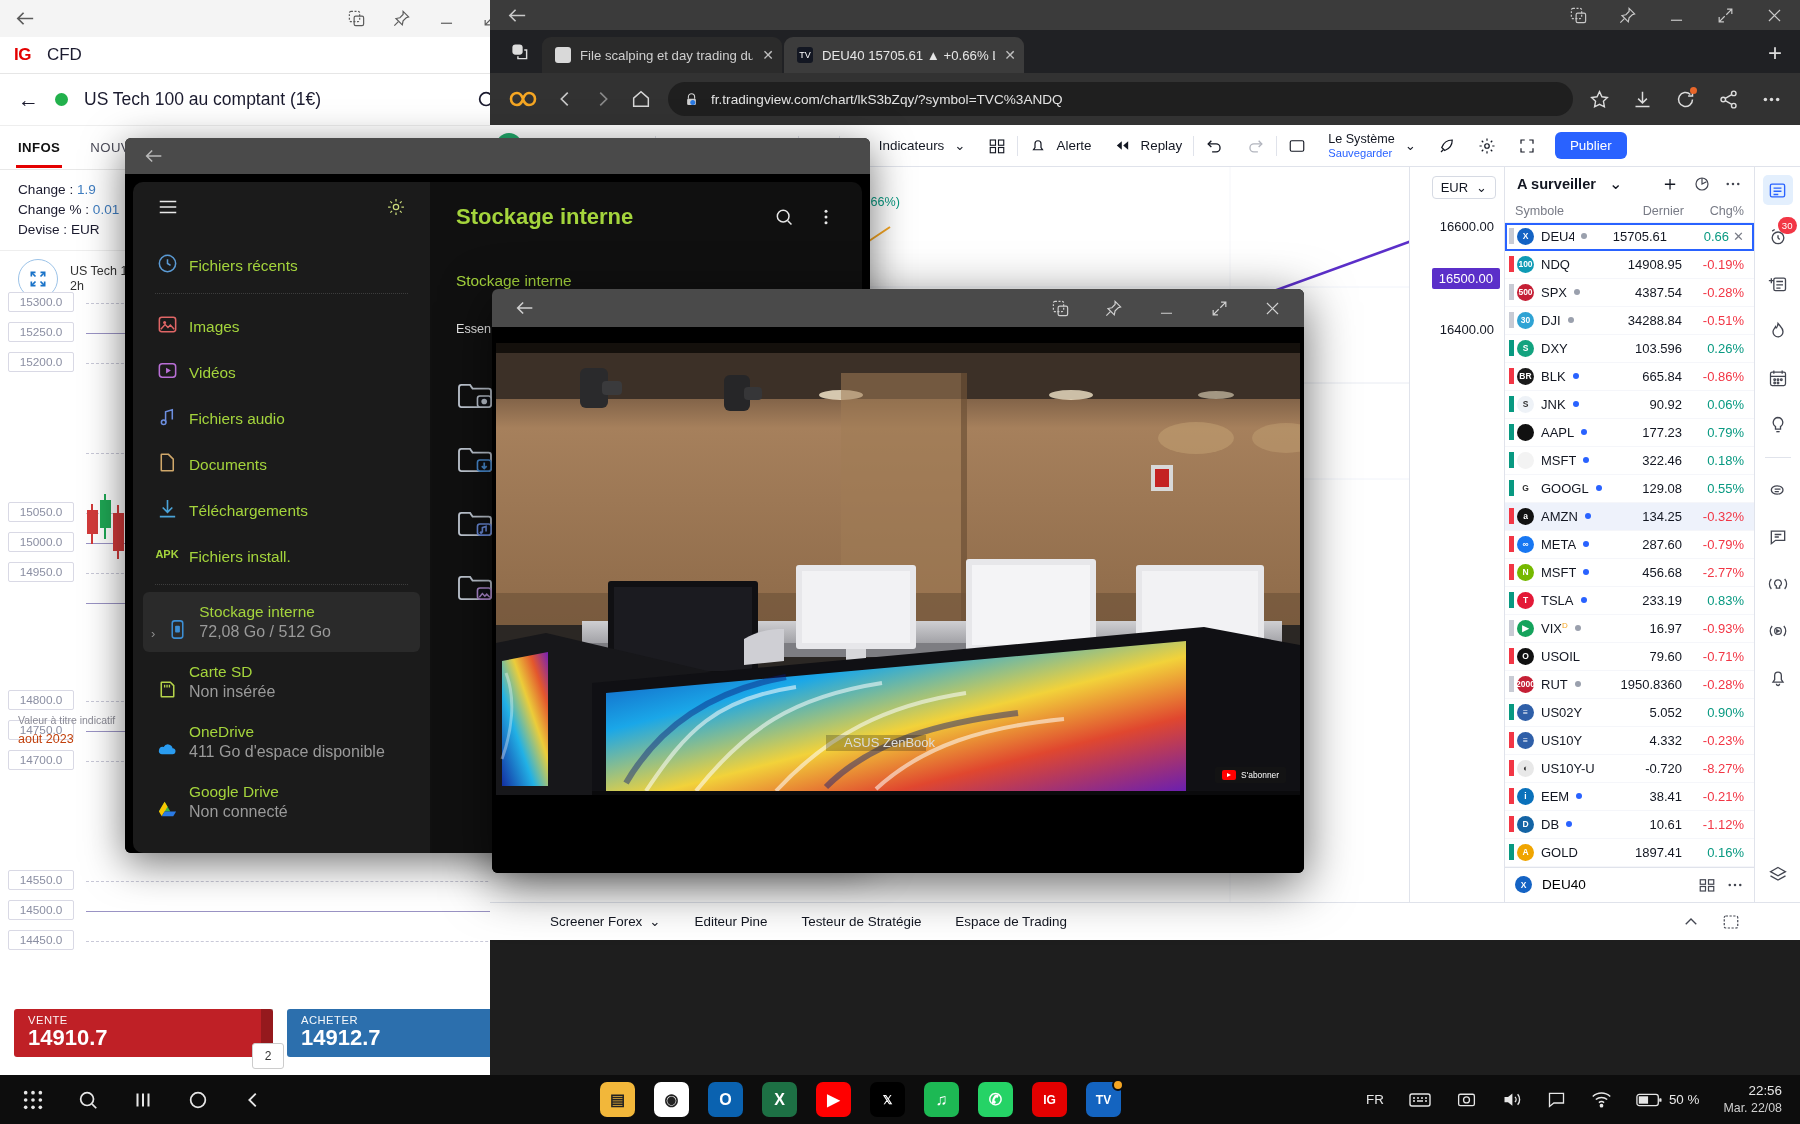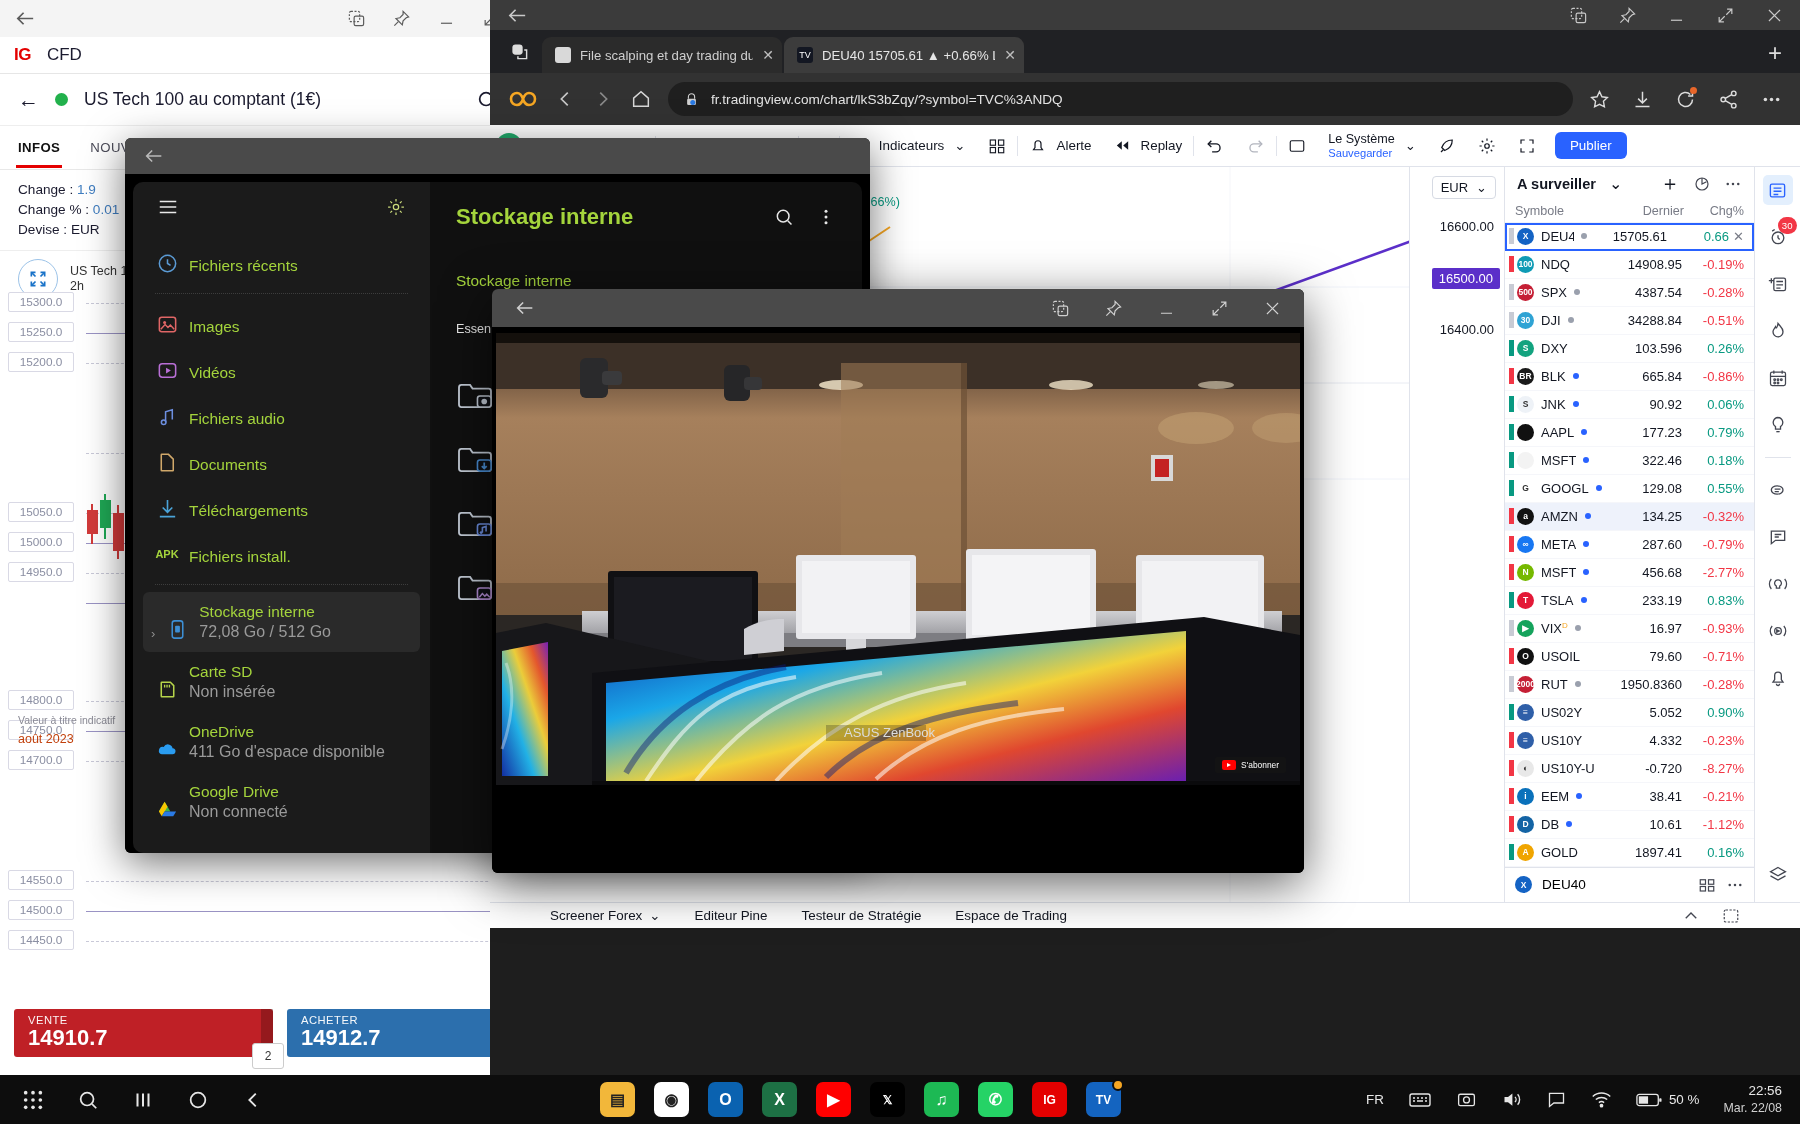--- a/index.html
+++ b/index.html
@@ -112,21 +112,21 @@
   .wl-foot{ margin-top:auto; height:44px; display:flex; align-items:center; gap:10px; padding:0 10px; border-top:1px solid #e0e3eb; font-size:13.6px;}
 
   
   .tv-rail{ width:46px; background:#fff; border-left:1px solid #e0e3eb; display:flex; flex-direction:column; align-items:center; padding-top:8px; gap:17px; position:relative;}
   .rail-ic{ width:30px;height:30px; display:flex; align-items:center; justify-content:center; color:#434651; position:relative;}
   .rail-ic.act{ background:#e3effd; border-radius:5px; color:#2962ff;}
   .rail-badge{ position:absolute; top:-5px; right:-4px; min-width:17px; height:17px; background:#f23645; color:#fff; border-radius:9px; font-size:9.6px; display:flex;align-items:center;justify-content:center; padding:0 4px;}
   .rail-sep{ width:26px;height:1px;background:#e0e3eb;}
 
   
-  .tv-bottom{ height:26px; background:#fff; border-top:1px solid #e0e3eb; display:flex; align-items:center; gap:34px; padding:0 60px; font-size:13.4px; color:#131722;}
+  .tv-bottom{ height:38px; background:#fff; border-top:1px solid #e0e3eb; display:flex; align-items:center; gap:34px; padding:0 60px; font-size:13.4px; color:#131722;}
 
   
   .fm-win{ position:absolute; left:125px; top:138px; width:745px; height:715px; border-radius:6px; overflow:hidden;
     box-shadow:0 10px 40px rgba(0,0,0,.55); background:#111;}
   .fm-title{ height:36px; background:#4a4a4a; display:flex; align-items:center; padding:0 18px; color:#cfcfcf;}
   .fm-body{ position:absolute; top:36px; left:0; right:0; bottom:0; background:#000; display:flex;}
   .fm-sidebar{ width:297px; background:#1b1b1b; border-radius:10px 0 0 10px; padding:14px 0 0; margin:8px 0 0 8px;}
   .fm-sb-top{ display:flex; align-items:center; justify-content:space-between; padding:0 24px 22px;}
   .fm-item{ display:flex; align-items:flex-end; gap:10px; padding:11px 22px; color:#9ccc3a; position:relative;}
   .fm-item .ti{ font-size:15.4px; color:#a4d43c;}
@@ -141,21 +141,21 @@
   .fm-folder{ margin-top:28px; }
   .fm-fi{ display:flex; align-items:center; height:64px;}
   .chev{ color:#8f8f8f; font-size:13px;}
 
   
   .vid-win{ position:absolute; left:492px; top:289px; width:812px; height:584px; border-radius:6px; overflow:hidden; box-shadow:0 12px 50px rgba(0,0,0,.6); background:#000;}
   .vid-title{ height:38px; background:#4a4a4a; display:flex; align-items:center; justify-content:space-between; padding:0 22px; color:#d8d8d8;}
   .vid-title .ic{ display:flex; gap:34px;}
   .vid-title svg{ width:19px;height:19px;}
   .vid-stage{ position:absolute; top:38px; left:0; right:0; bottom:0; background:#000;}
-  .vid-pic{ position:absolute; top:44px; left:4px; right:4px; height:452px; overflow:hidden; background:#4d7c0f;}
+  .vid-pic{ position:absolute; top:54px; left:4px; right:4px; height:452px; overflow:hidden; background:#4d7c0f;}
   .sub-btn{ position:absolute; right:14px; bottom:12px; display:flex; align-items:center; gap:5px; background:rgba(20,20,20,.85); padding:3px 7px; border-radius:2px;margin-top:12px;}
   .sub-btn .yt{ width:14px;height:10px; background:#f00; border-radius:2px; position:relative;}
   .sub-btn .yt:after{content:"";position:absolute;left:5px;top:2.5px;border-left:4px solid #fff;border-top:2.5px solid transparent;border-bottom:2.5px solid transparent;}
   .sub-btn .tx{ color:#fff; font-size:8.4px;}
 
   
   .taskbar{ position:absolute; left:0; bottom:0; width:1800px; height:49px; background:#0d0d0d; display:flex; align-items:center; color:#e6e6e6;}
   .tb-left{ display:flex; align-items:center; gap:33px; padding-left:22px; }
   .tb-left svg{ width:22px;height:22px;}
   .tb-center{ position:absolute; left:600px; display:flex; align-items:center; gap:19px;}

